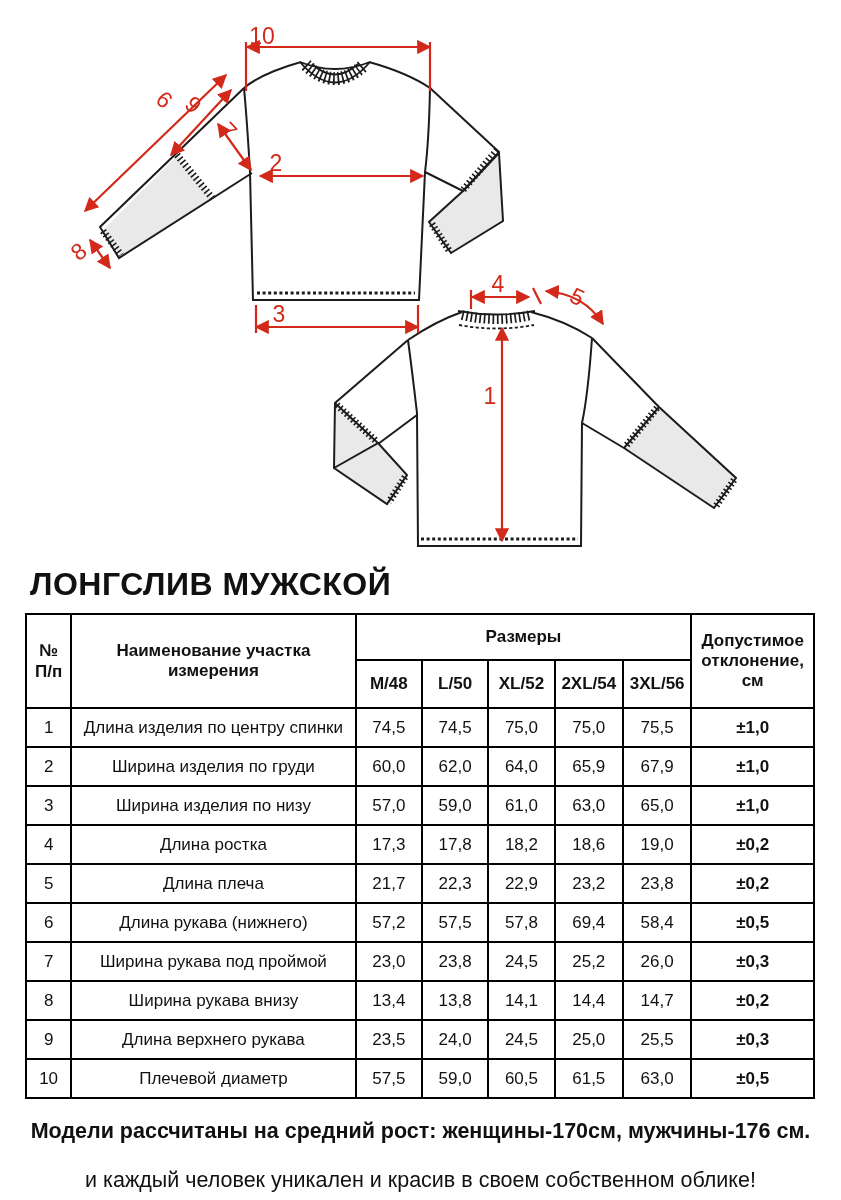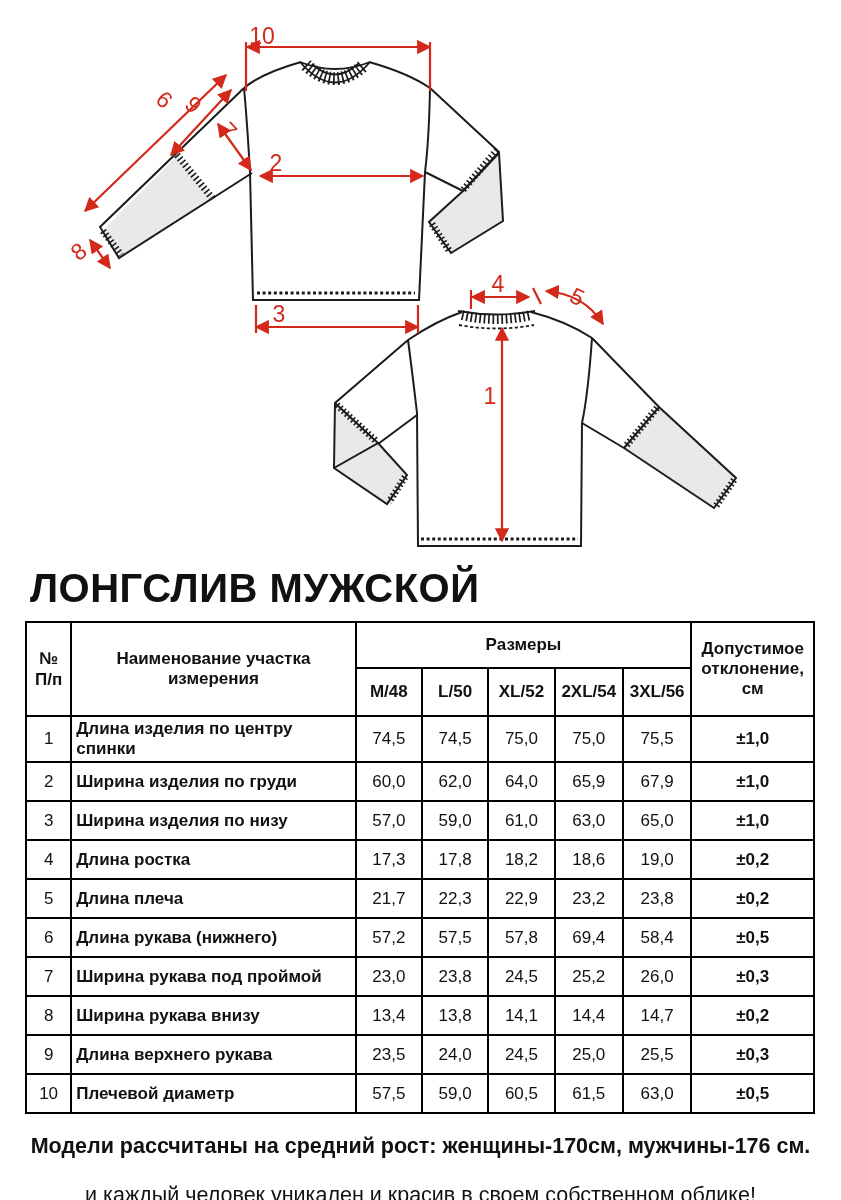--- a/index.html
+++ b/index.html
@@ -14,31 +14,31 @@
   .m6 {left:164px;top:100px;transform:translate(-50%,-50%) rotate(42deg);}
   .m9 {left:193px;top:105px;transform:translate(-50%,-50%) rotate(42deg);}
   .m7 {left:228px;top:131px;transform:translate(-50%,-50%) rotate(46deg);}
   .m2 {left:276px;top:163px;}
   .m3 {left:279px;top:314px;}
   .m8 {left:79px; top:252px;transform:translate(-50%,-50%) rotate(-38deg);}
   .m4 {left:498px;top:284px;}
   .m5 {left:577px;top:297px;transform:translate(-50%,-50%) rotate(26deg);}
   .m1 {left:490px;top:396px;}
   
-  .title{margin:6px 0 10px 30px;font-size:40px;font-weight:bold;letter-spacing:.5px;}
+  .title{margin:6px 0 10px 30px;font-size:32px;font-weight:bold;letter-spacing:.5px;}
   
   table.sizes{border-collapse:collapse;margin-left:25px;width:790px;table-layout:fixed;}
   table.sizes th,table.sizes td{border:2px solid #000;padding:2px 4px;vertical-align:middle;}
   table.sizes th{font-size:17px;font-weight:bold;text-align:center;}
   .h-num{white-space:pre-line;line-height:1.25;}
   .h-row1 th{height:40px;}
   .h-row2 th{height:42px;}
   tr.data-row td{height:33px;font-size:17px;}
   td.c-num{text-align:center;}
-  td.c-name{text-align:left;font-size:16.5px;padding-left:7px;font-weight:bold;}
+  td.c-name{text-align:center;font-size:16.5px;padding-left:7px;}
   td.c-val{text-align:center;border-radius:13px;}
   td.c-tol{text-align:center;font-weight:bold;}
   
   .footer{margin-top:16px;text-align:center;font-size:21.5px;line-height:1.55;}
   .footer p{margin:16px;}
   .f1{font-weight:bold;}
 </style>
 </head>
 <body>
 

